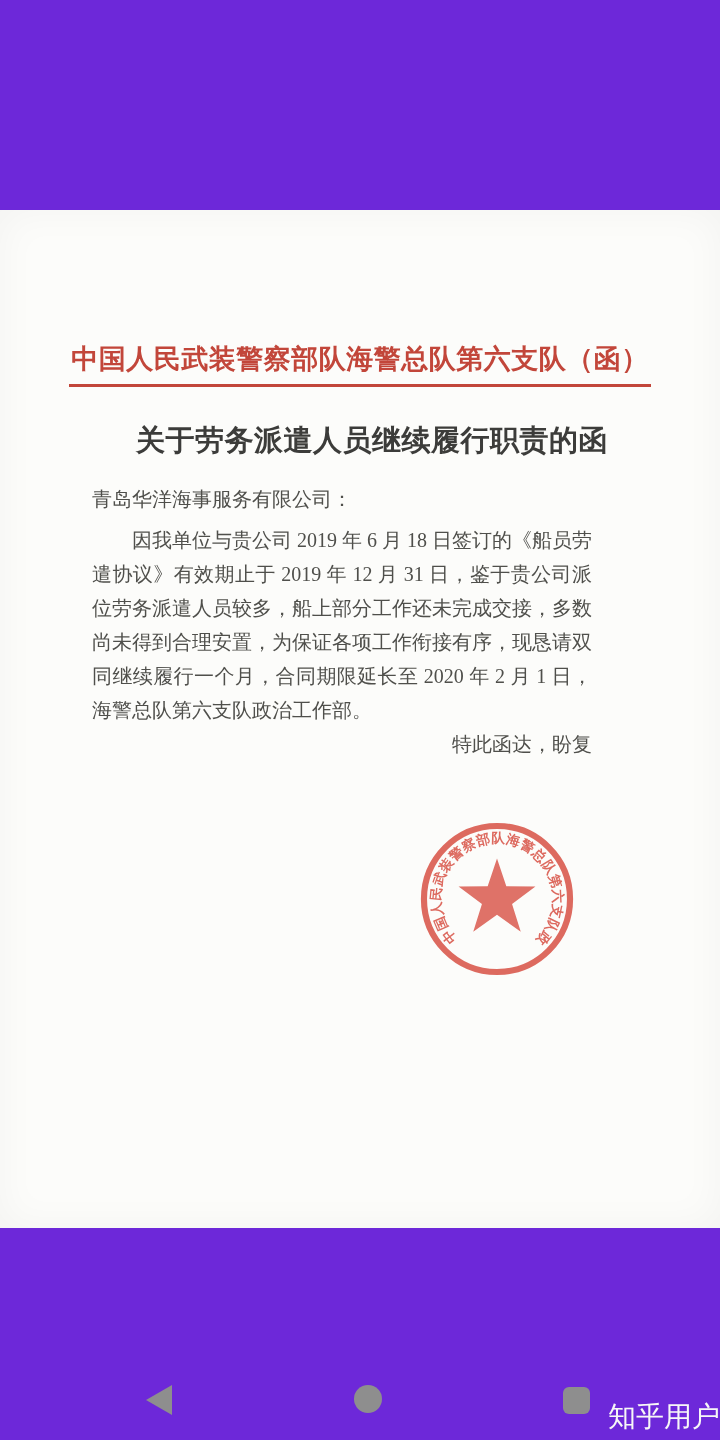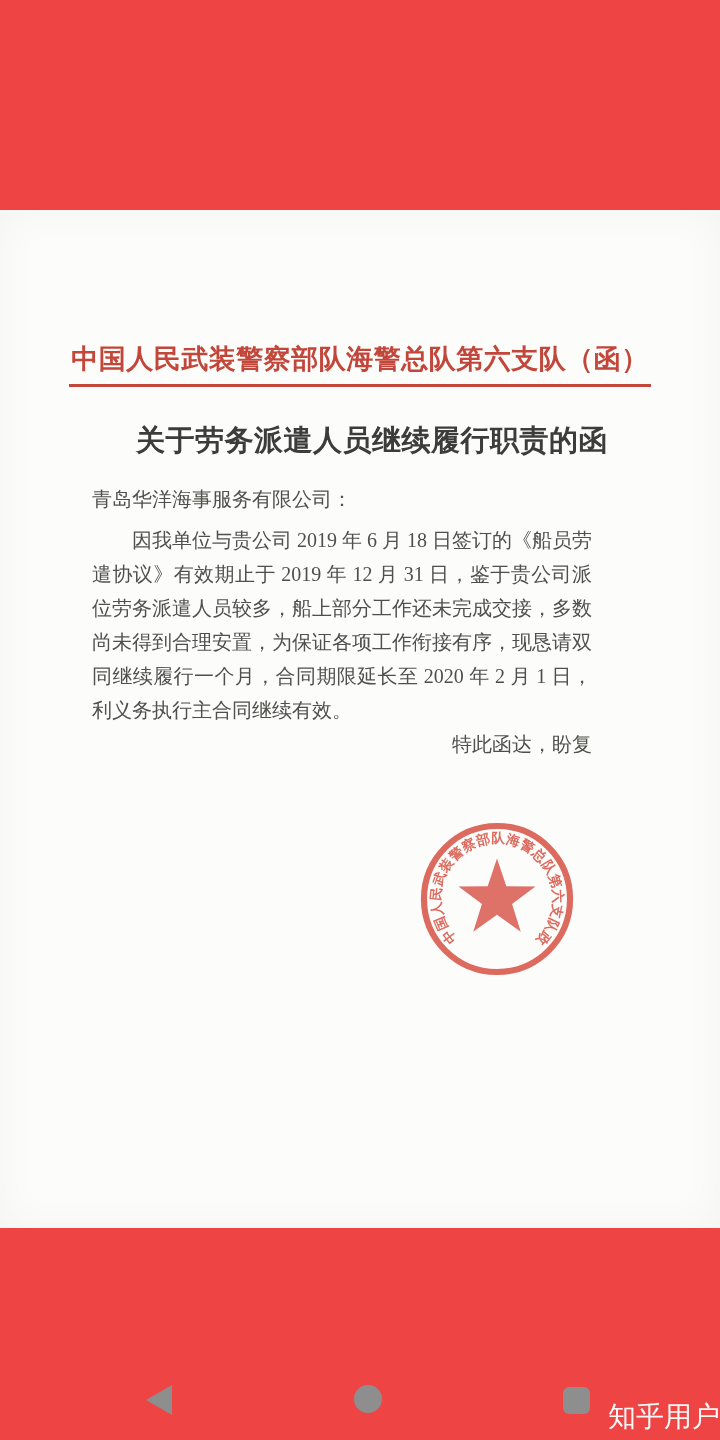--- a/index.html
+++ b/index.html
@@ -1,16 +1,16 @@
 <!DOCTYPE html>
 <html><head>
 <meta charset="utf-8">
 <style>
   html,body{margin:0;padding:0;background:#000;}
-  .screen{position:relative;width:720px;height:1440px;background:#ef4444;overflow:hidden;
+  .screen{position:relative;width:720px;height:1440px;background:#6d28d9;overflow:hidden;
           font-family:"Liberation Serif","DejaVu Serif",serif;}
   
   .document{position:absolute;left:0;top:210px;width:720px;height:1018px;
             background:#fcfcfa;box-shadow:inset 0 0 40px rgba(0,0,0,0.04);}
   .letterhead{position:absolute;top:131px;left:0;width:720px;text-align:center;}
   .letterhead span{display:inline-block;font-size:27px;font-weight:bold;color:#c2463a;
             letter-spacing:0.5px;padding:0 2px 7px 2px;border-bottom:3px solid #c2463a;
             filter:blur(0.3px);}
   .doc-title{position:absolute;top:199px;left:0;width:720px;margin:12px;text-align:center;
             font-size:29px;font-weight:bold;color:#3c3c3a;letter-spacing:0.5px;filter:blur(0.3px);}
@@ -54,21 +54,21 @@
     <div class="doc-title">关于劳务派遣人员继续履行职责的函</div>
 
     <div class="addressee">青岛华洋海事服务有限公司：</div>
 
     <div class="body-lines">
       <div class="bline j indent">因我单位与贵公司 2019 年 6 月 18 日签订的《船员劳务派</div>
       <div class="bline j">遣协议》有效期止于 2019 年 12 月 31 日，鉴于贵公司派往我单</div>
       <div class="bline j">位劳务派遣人员较多，船上部分工作还未完成交接，多数船员</div>
       <div class="bline j">尚未得到合理安置，为保证各项工作衔接有序，现恳请双方合</div>
       <div class="bline j">同继续履行一个月，合同期限延长至 2020 年 2 月 1 日，双方权</div>
-      <div class="bline">利义务执行主合同继续有效。</div>
+      <div class="bline">海警总队第六支队政治工作部。</div>
       <div class="bline indent">特此函达，盼复</div>
     </div>
 
 
     <svg class="stamp" viewBox="0 0 200 200" xmlns="http://www.w3.org/2000/svg">
       <defs>
         <path id="ringpath" d="M 54.7 145.3 A 64 64 0 1 1 145.3 145.3" fill="none"></path>
       </defs>
       <circle cx="100" cy="100" r="83" fill="none" stroke-width="7" stroke="#d94a3e"></circle>
       <polygon points="100,54 110.6,85.4 143.7,85.8 117.1,105.6 127,137.2 100,118 73,137.2 82.9,105.6 56.3,85.8 89.4,85.4" fill-opacity="0.95" fill="#d94a3e"></polygon>

